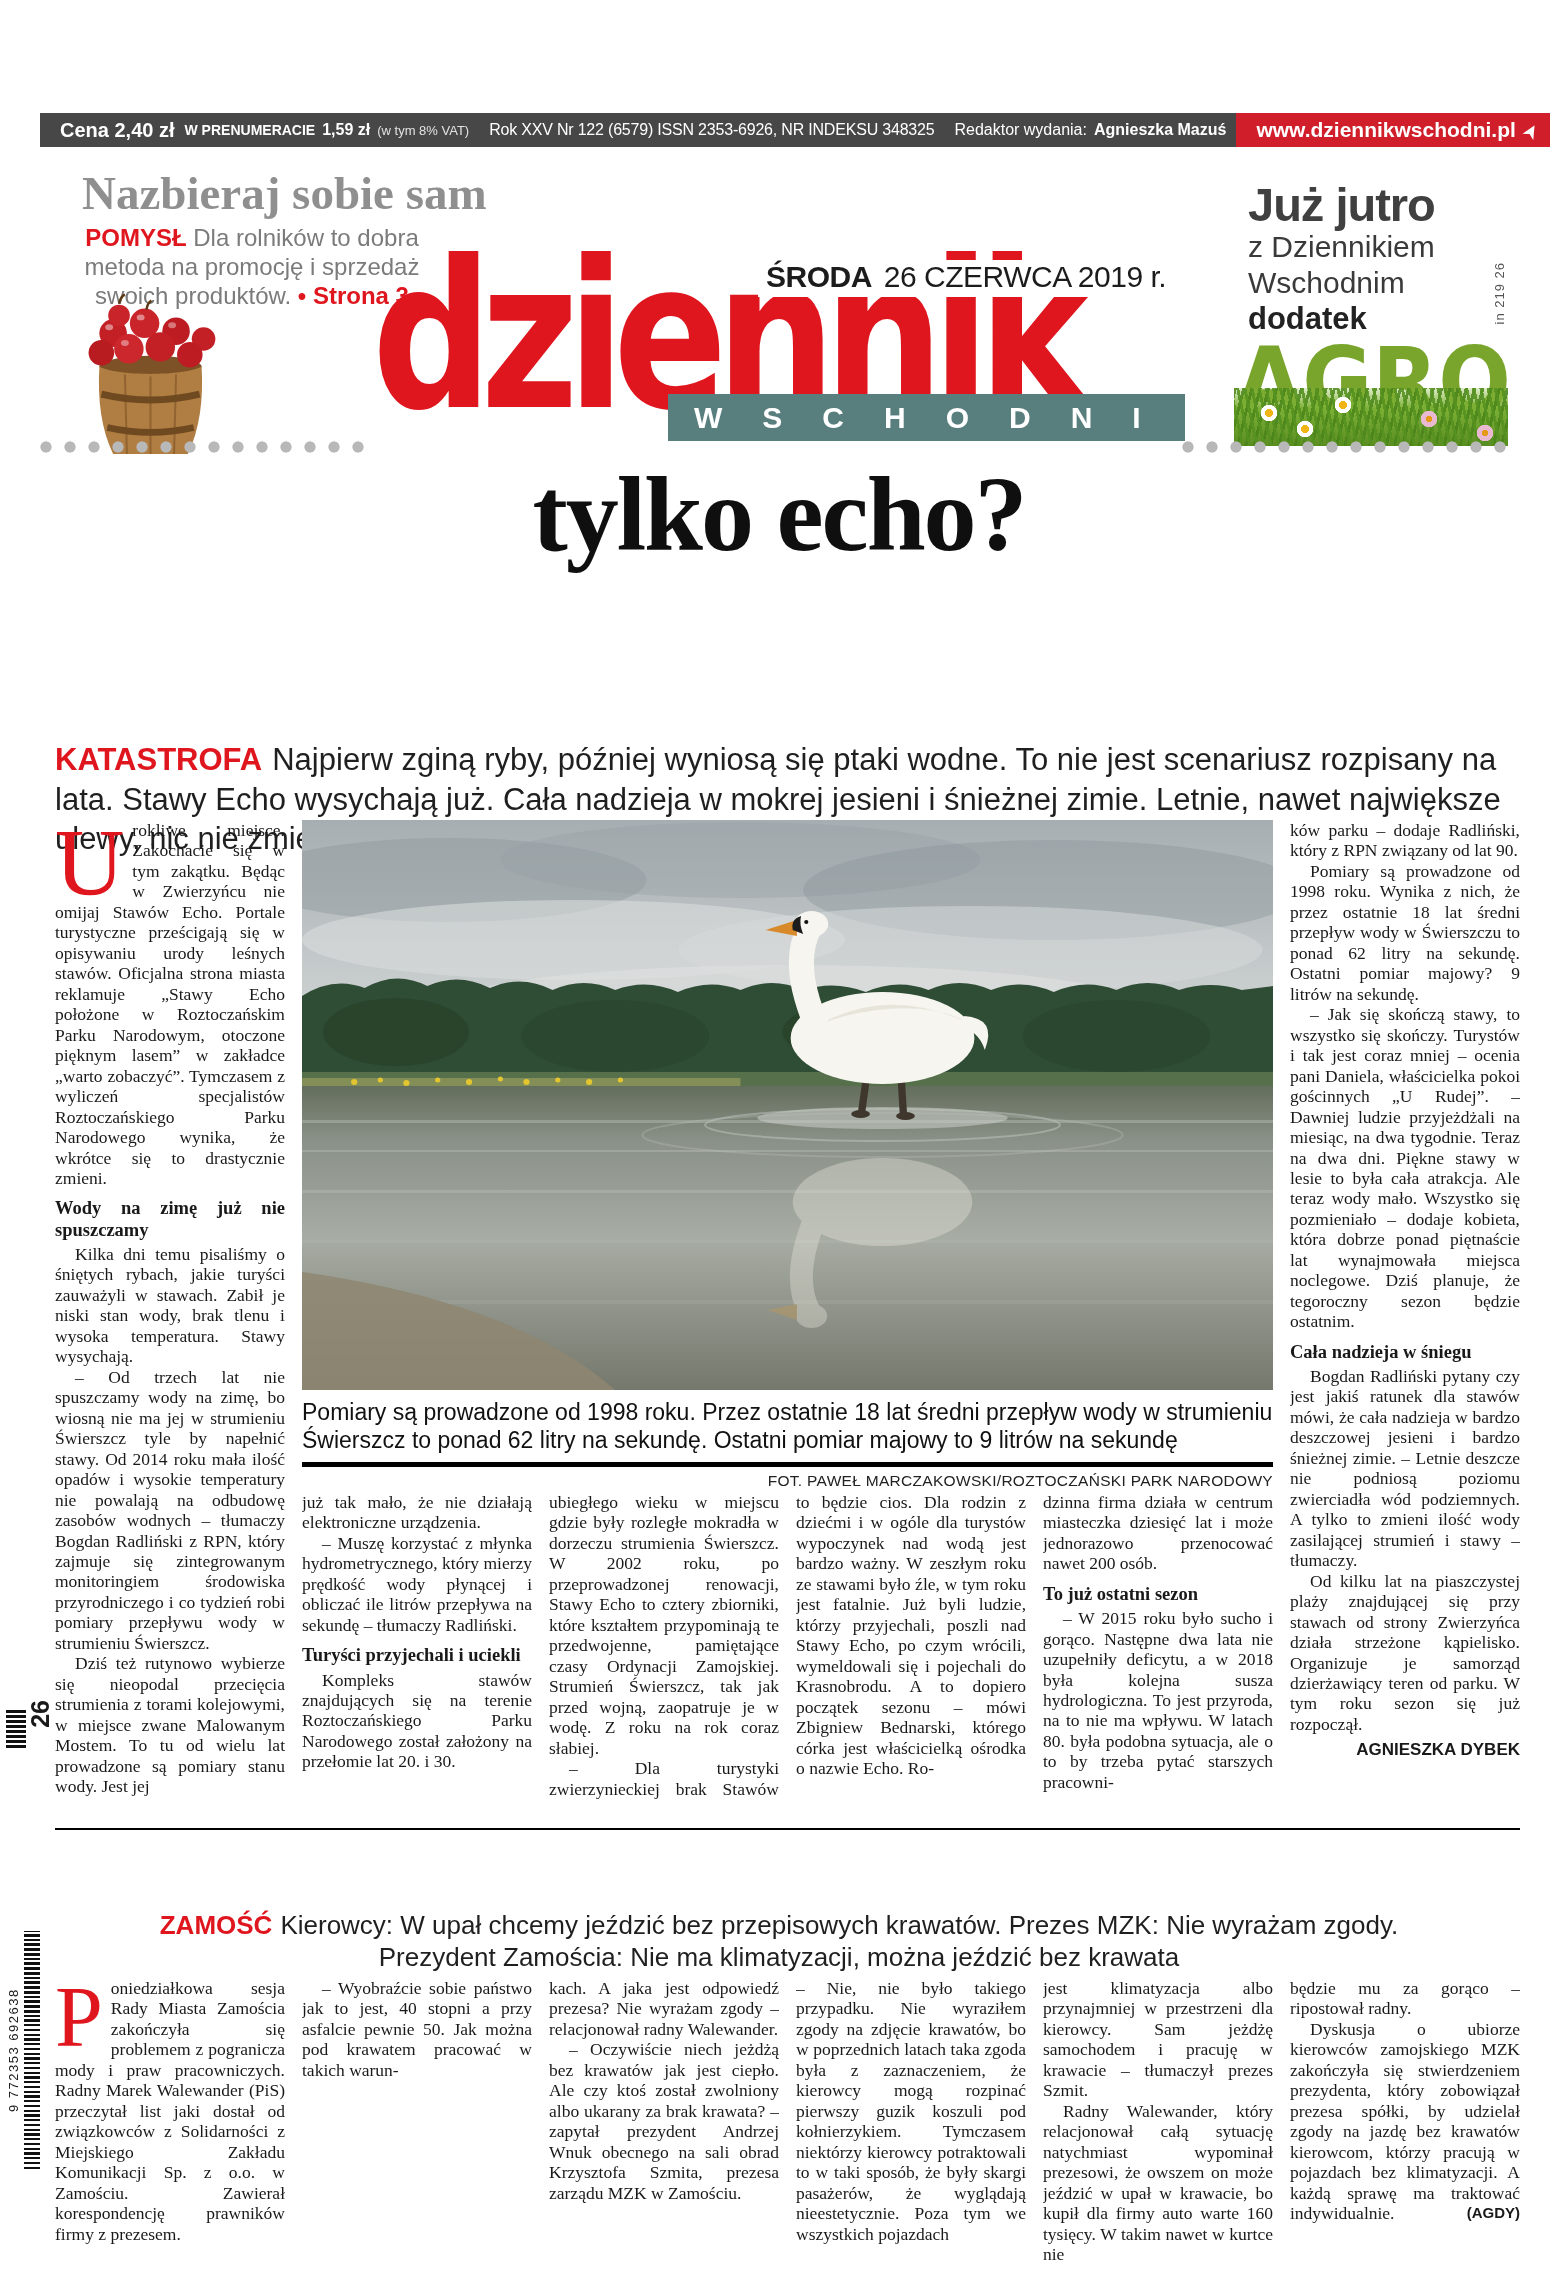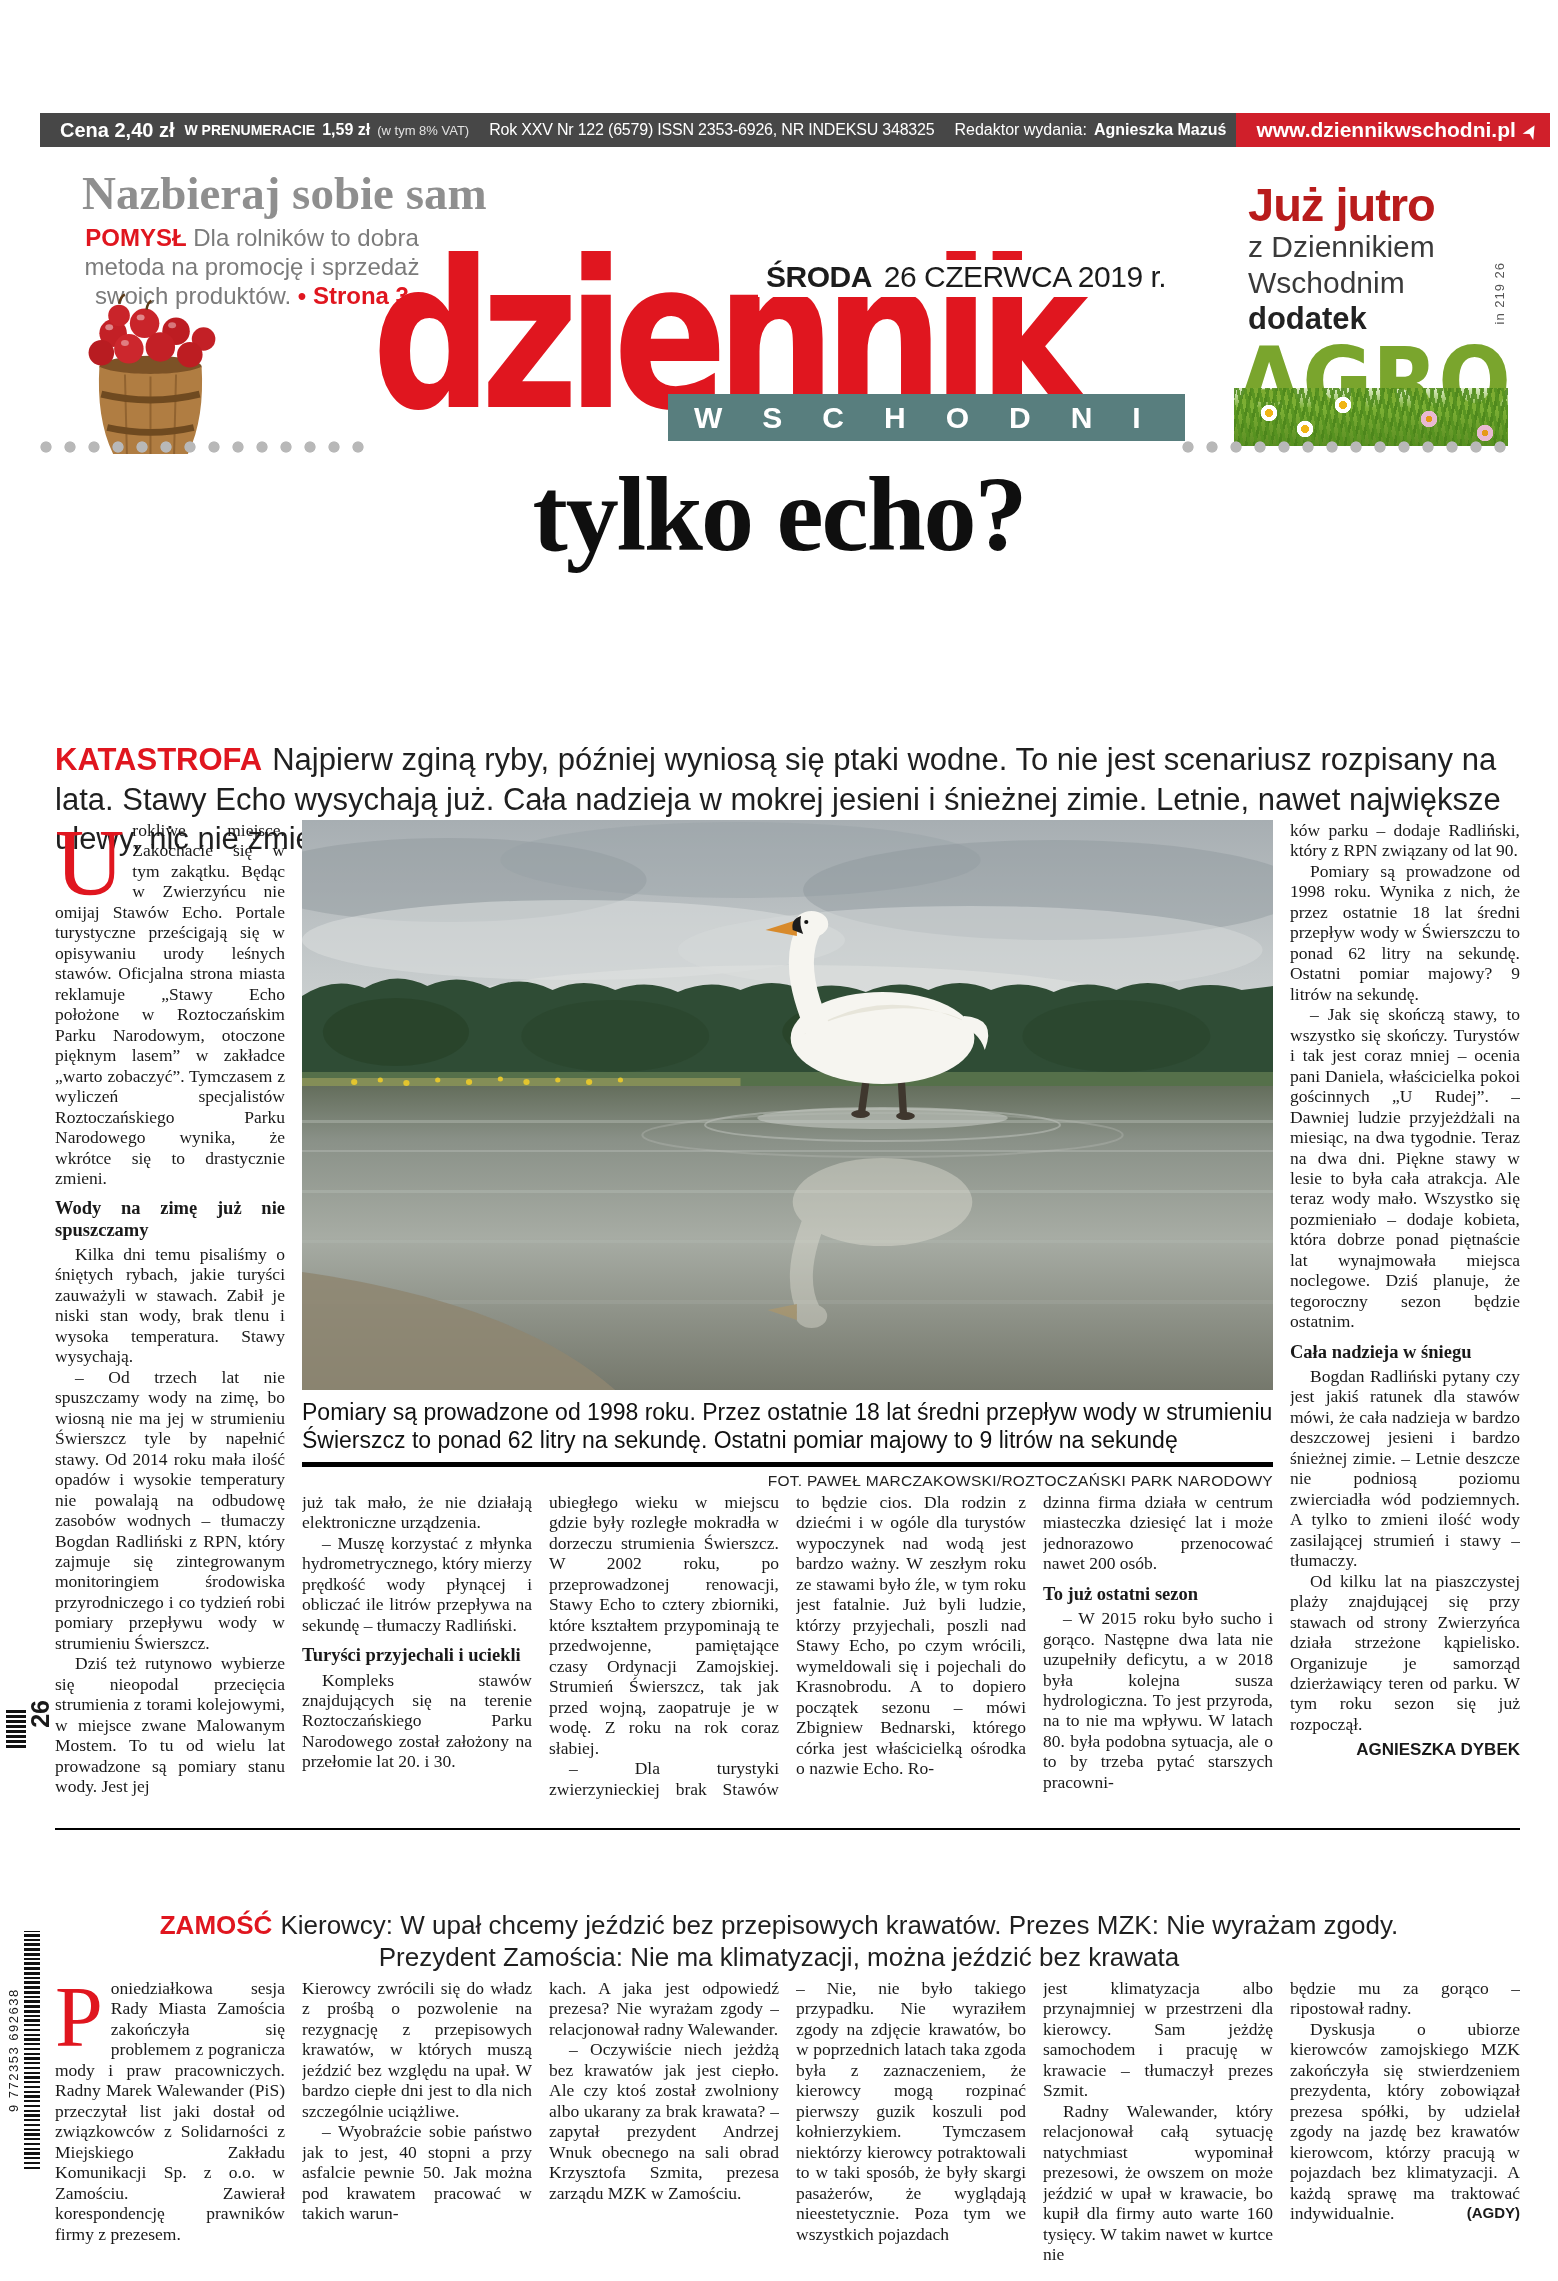--- a/index.html
+++ b/index.html
@@ -37,21 +37,21 @@
         transform-origin:left top;white-space:nowrap;z-index:1;}
   .mdate{position:absolute;left:758px;top:260px;z-index:2;background:#fff;padding:0 8px 3px 8px;
          font-family:"Liberation Sans",sans-serif;font-size:30px;color:#1c1c1c;letter-spacing:-0.5px;}
   .mdate b{margin-right:12px;}
   .wsch{position:absolute;left:668px;top:394px;width:517px;height:47px;background:#587e7e;color:#fff;
         font-family:"Liberation Sans",sans-serif;font-weight:bold;font-size:30px;letter-spacing:40px;
         line-height:47px;padding-left:26px;box-sizing:border-box;white-space:nowrap;overflow:hidden;z-index:2;}
 
   
   .promoR{position:absolute;left:1248px;top:180px;width:262px;}
-  .pr-juz{font-family:"Liberation Sans",sans-serif;font-weight:bold;font-size:47px;color:#b91c1c;
+  .pr-juz{font-family:"Liberation Sans",sans-serif;font-weight:bold;font-size:47px;color:#404040;
           letter-spacing:-1px;line-height:1.05;}
   .pr-l2,.pr-l3{font-family:"Liberation Sans",sans-serif;font-size:30px;color:#3a3a3a;line-height:1.18;}
   .pr-l4{font-family:"Liberation Sans",sans-serif;font-weight:bold;font-size:31px;color:#222;line-height:1.2;}
   .pr-agro{font-family:"DejaVu Sans",sans-serif;font-weight:bold;font-size:95px;line-height:.95;
            color:#7aa52d;margin-left:-12px;transform:scaleX(.9);transform-origin:left top;}
   .grass{position:absolute;left:1234px;top:388px;width:274px;height:58px;
      background:
        repeating-linear-gradient(78deg, rgba(86,146,32,.9) 0 3px, rgba(122,176,50,.12) 3px 7px),
        repeating-linear-gradient(104deg, rgba(66,126,22,.85) 0 3px, rgba(140,190,60,.15) 3px 8px),
        linear-gradient(to top,#4e7f1d,#79ad33 65%, rgba(121,173,51,0));}
@@ -333,21 +333,20 @@
       <span class="kicker2">ZAMOŚĆ</span><span>Kierowcy: W upał chcemy jeździć bez przepisowych krawatów. Prezes MZK: Nie wyrażam zgody.</span>
     </div>
     <div>Prezydent Zamościa: Nie ma klimatyzacji, można jeździć bez krawata</div>
   </div>
 
   <div class="grid2">
     <div class="col">
       <p><span class="dropcap small">P</span><span>oniedziałkowa sesja Rady Miasta Zamościa zakończyła się problemem z pogranicza mody i praw pracowniczych. Radny Marek Walewander (PiS) przeczytał list jaki dostał od związkowców z Solidarności z Miejskiego Zakładu Komunikacji Sp. z o.o. w Zamościu. Zawierał korespondencję prawników firmy z prezesem.</span></p>
     </div>
     <div class="col">
-      <p>Kierowcy zwrócili się do władz z prośbą o pozwolenie na rezygnację z przepisowych krawatów, w których muszą jeździć bez względu na upał. W bardzo ciepłe dni jest to dla nich szczególnie uciążliwe.</p>
       <p class="ind">– Wyobraźcie sobie państwo jak to jest, 40 stopni a przy asfalcie pewnie 50. Jak można pod krawatem pracować w takich warun-</p>
     </div>
     <div class="col">
       <p>kach. A jaka jest odpowiedź prezesa? Nie wyrażam zgody – relacjonował radny Walewander.</p>
       <p class="ind">– Oczywiście niech jeżdżą bez krawatów jak jest ciepło. Ale czy ktoś został zwolniony albo ukarany za brak krawata? – zapytał prezydent Andrzej Wnuk obecnego na sali obrad Krzysztofa Szmita, prezesa zarządu MZK w Zamościu.</p>
     </div>
     <div class="col">
       <p>– Nie, nie było takiego przypadku. Nie wyraziłem zgody na zdjęcie krawatów, bo w poprzednich latach taka zgoda była z zaznaczeniem, że kierowcy mogą rozpinać pierwszy guzik koszuli pod kołnierzykiem. Tymczasem niektórzy kierowcy potraktowali to w taki sposób, że były skargi pasażerów, że wyglądają nieestetycznie. Poza tym we wszystkich pojazdach</p>
     </div>
     <div class="col">

